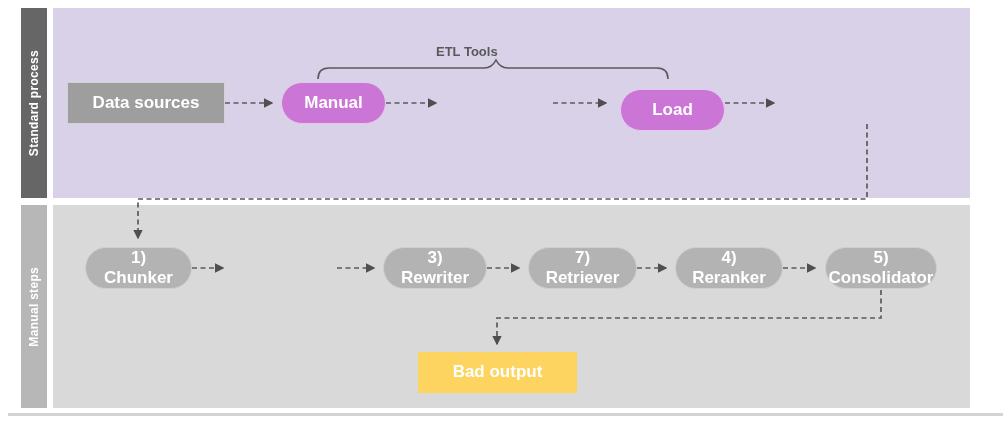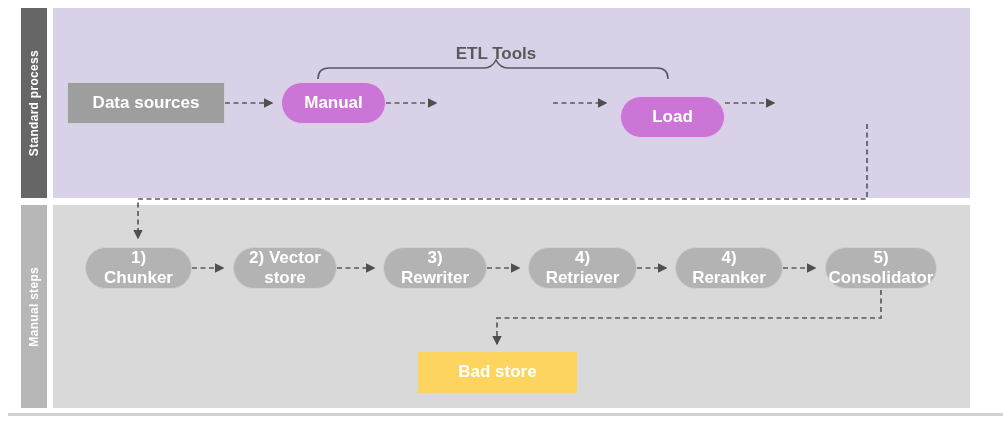--- a/index.html
+++ b/index.html
@@ -42,34 +42,34 @@
     font-size: 17px; line-height: 1.18; z-index: 3;
   }
   .rect-gray { background: #9e9e9e; border: 1.5px solid #d2d2d2; }
   .pill-purple { background: #cb76d6; border: 1.5px solid #e4c8ec; border-radius: 22px; }
   .pill-gray { background: #b3b3b3; border: 1.5px solid #cfcfcf; border-radius: 22px; }
   .rect-yellow { background: #fdd45f; border: none; }
 
   .n-data-sources { left: 67px;  top: 82px;  width: 158px; height: 42px; }
   .n-extract      { left: 281px; top: 82px;  width: 105px; height: 42px; }
   .n-transform    { left: 448px; top: 82px;  width: 105px; height: 42px; }
-  .n-load         { left: 620px; top: 96px;  width: 105px; height: 42px; }
+  .n-load         { left: 620px; top: 89px;  width: 105px; height: 42px; }
   .n-warehouse    { left: 787px; top: 82px;  width: 160px; height: 41px; }
 
   .n-chunker      { left: 85px;  top: 247px; width: 107px; height: 42px; padding: 0 10px; text-align: center; }
   .n-vector       { left: 233px; top: 247px; width: 104px; height: 42px; padding: 0 10px; }
   .n-rewriter     { left: 383px; top: 247px; width: 104px; height: 42px; padding: 0 10px; }
   .n-retriever    { left: 528px; top: 247px; width: 109px; height: 42px; padding: 0 10px; }
   .n-reranker     { left: 675px; top: 247px; width: 108px; height: 42px; padding: 0 10px; }
   .n-consolidator { left: 825px; top: 247px; width: 112px; height: 42px; padding: 0 8px; }
   .n-bad-output   { left: 418px; top: 352px; width: 159px; height: 41px; }
 
   .etl-label {
     left: 436px; top: 44px; width: 120px; height: 17px;
-    text-align: center; color: #595959; font-weight: 700; font-size: 17px;
+    color: #595959; font-weight: 700; font-size: 13px;
     z-index: 3;
   }
 </style>
 </head>
 <body>
 
 <div id="canvas">
 
   <div class="abs lane-bg-standard"></div>
   <div class="abs lane-bg-manual"></div>
@@ -105,20 +105,19 @@
     <path class="brace" d="M318 79 Q318 68 329 68 L484 68 Q492 68 496 60 Q500 68 508 68 L657 68 Q668 68 668 79"></path>
   </svg>
 
   <div class="abs etl-label">ETL Tools</div>
 
   <div class="abs node rect-gray n-data-sources">Data sources</div>
   <div class="abs node pill-purple n-extract">Manual</div>
   <div class="abs node pill-purple n-load">Load</div>
 
   <div class="abs node pill-gray n-chunker">1) Chunker</div>
-  <div class="abs node pill-gray n-vector">2) Vector store</div>
   <div class="abs node pill-gray n-rewriter">3) Rewriter</div>
-  <div class="abs node pill-gray n-retriever">4) Retriever</div>
+  <div class="abs node pill-gray n-retriever">7) Retriever</div>
   <div class="abs node pill-gray n-reranker">4) Reranker</div>
   <div class="abs node pill-gray n-consolidator">5) Consolidator</div>
-  <div class="abs node rect-yellow n-bad-output">Bad store</div>
+  <div class="abs node rect-yellow n-bad-output">Bad output</div>
 
 </div>
 
 </body></html>

